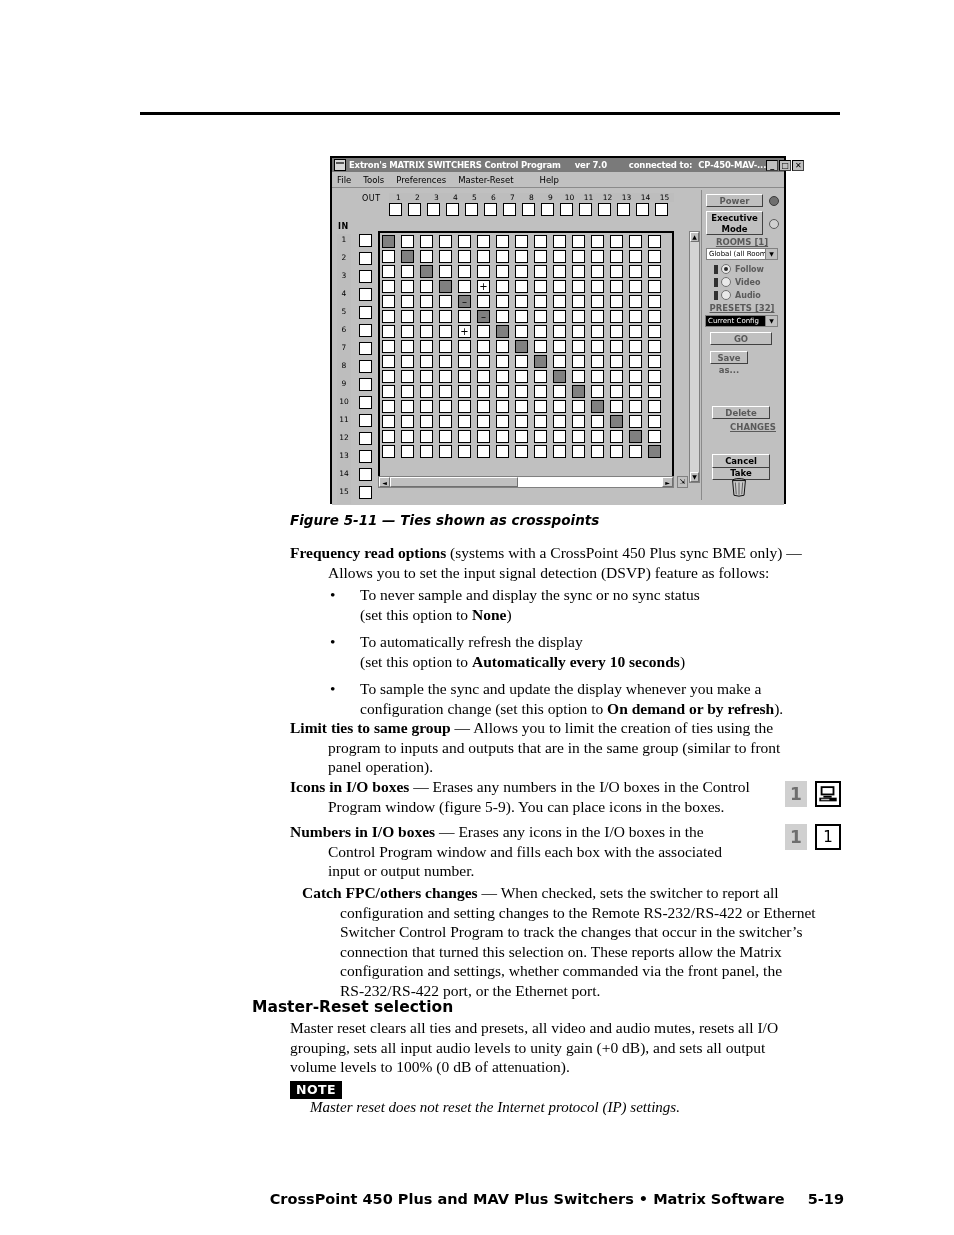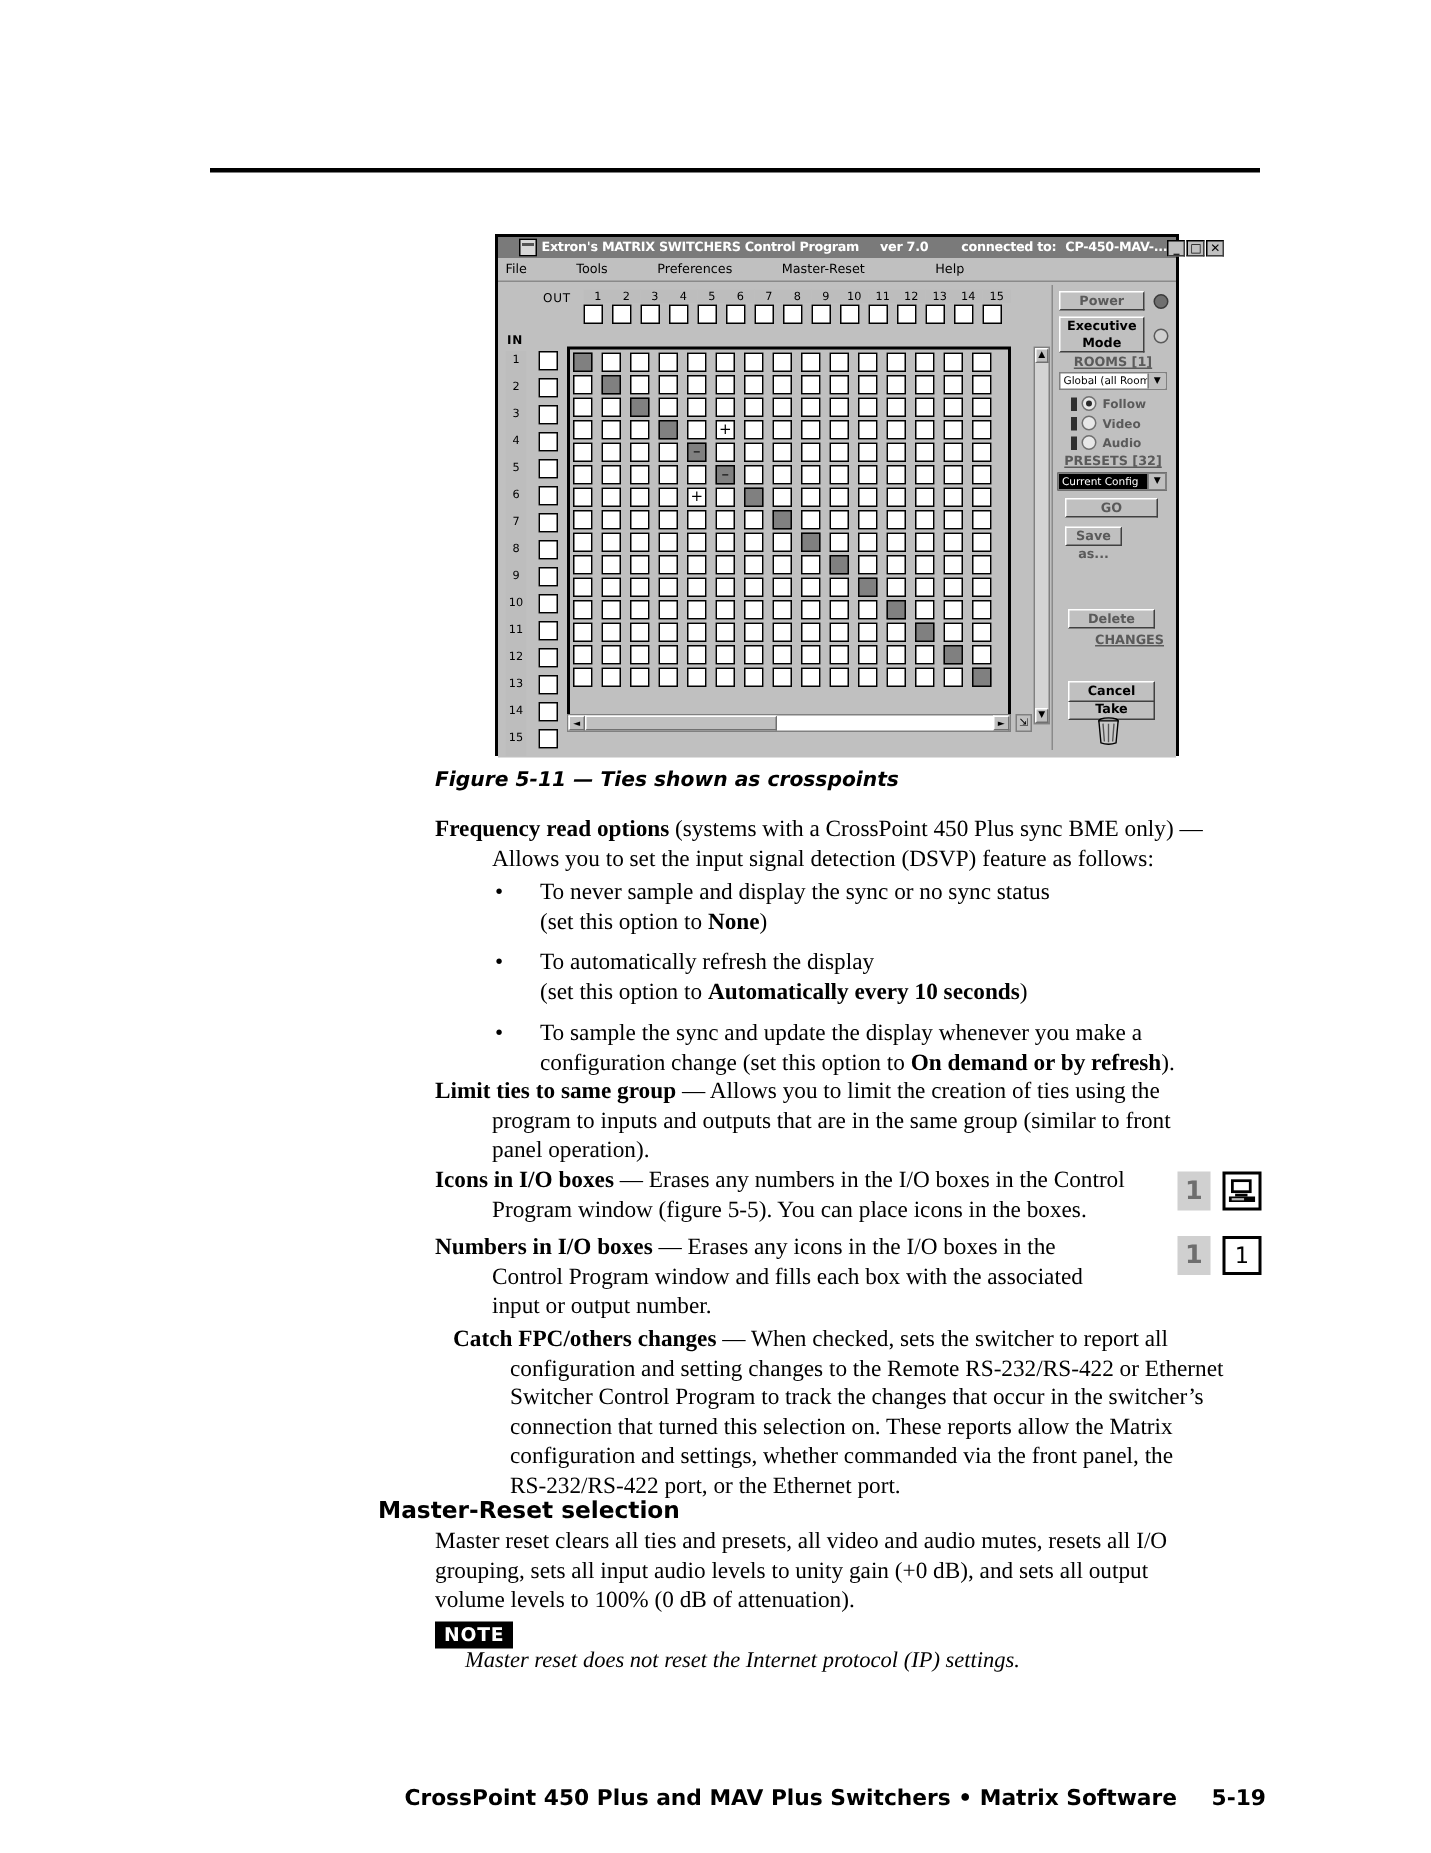--- a/index.html
+++ b/index.html
@@ -36,21 +36,21 @@
     background: #c0c0c0;
     border: 2px solid #000;
     box-sizing: border-box;
     font-family: "DejaVu Sans", sans-serif;
   }
   .titlebar {
     height: 14px;
     background: #7a7a7a;
     display: flex;
     align-items: center;
-    padding: 0 14px;
+    padding: 0 2px;
     color: #fff;
     font-size: 8.5px;
     font-weight: bold;
     letter-spacing: -0.2px;
     white-space: nowrap;
   }
   .title-sysicon {
     width: 10px; height: 10px;
     background: #d8d8d8;
     border: 1px solid #000;
@@ -81,21 +81,20 @@
   }
   .menubar {
     height: 15px;
     background: #c0c0c0;
     border-bottom: 1px solid #8a8a8a;
     display: flex;
     align-items: center;
     font-size: 8.5px;
     color: #000;
     padding-left: 5px;
-    gap: 21px;
   }
   .menubar span { margin-right: 12px; white-space: nowrap; }
   .menubar span.menu-help { margin-left: 14px; }
 
   .app-body {
     position: relative;
     height: 317px;
     background: #c0c0c0;
   }
 
@@ -989,21 +988,21 @@
 </div>
 
 <div class="para" style="left:290px; top:718px; width:560px;">
   <span class="lead">Limit ties to same group</span><span> — Allows you to limit the creation of ties using the</span>
   <span class="ind">program to inputs and outputs that are in the same group (similar to front</span>
   <span class="ind">panel operation).</span>
 </div>
 
 <div class="para" style="left:290px; top:777px; width:500px;">
   <span class="lead">Icons in I/O boxes</span><span> — Erases any numbers in the I/O boxes in the Control</span>
-  <span class="ind">Program window (figure 5-5).  You can place icons in the boxes.</span>
+  <span class="ind">Program window (figure 5-9).  You can place icons in the boxes.</span>
 </div>
 
 <div class="callout" style="left:785px; top:781px;">
   <div class="num-gray">1</div>
   <div class="icon-box">
     <svg viewBox="0 0 24 24" width="22" height="22" style="display:block;margin:auto">
       <rect x="4" y="3.5" width="15" height="10" fill="#000"></rect>
       <rect x="6" y="5.5" width="11" height="6" fill="#fff"></rect>
       <rect x="7" y="14" width="9" height="2" fill="#000"></rect>
       <rect x="2.5" y="16" width="19" height="4" fill="#000"></rect>

